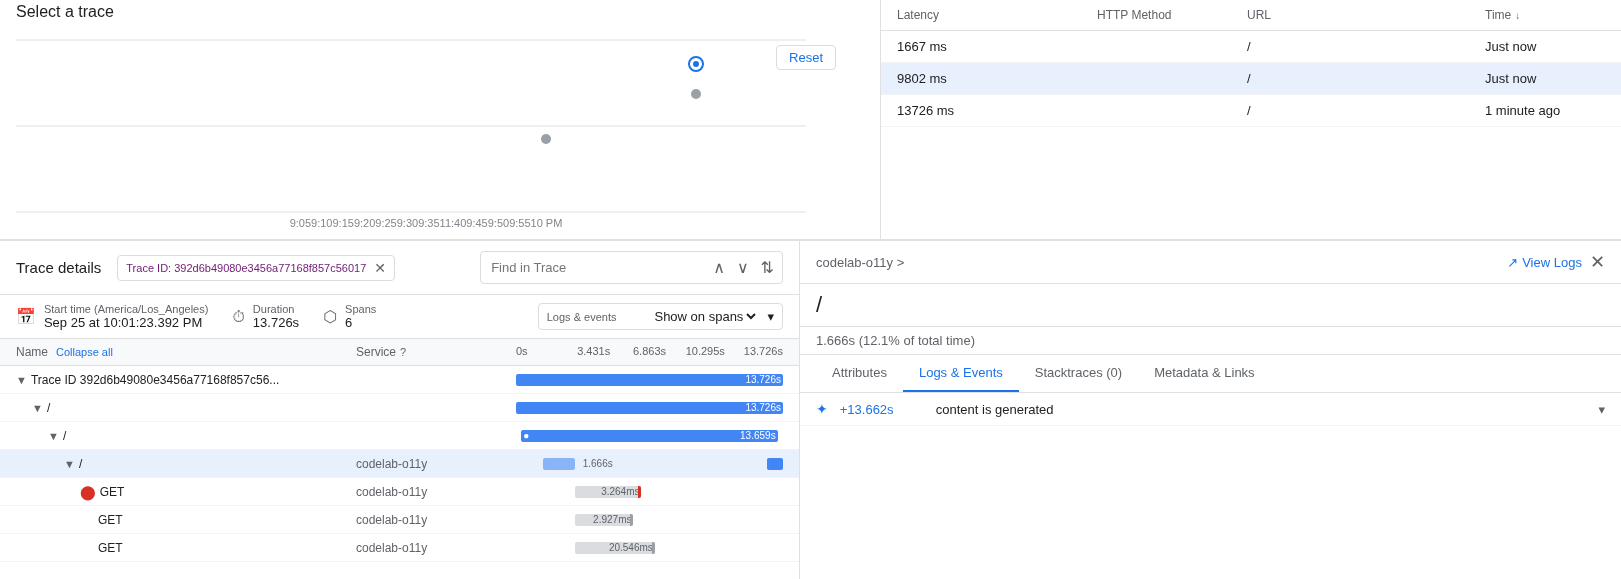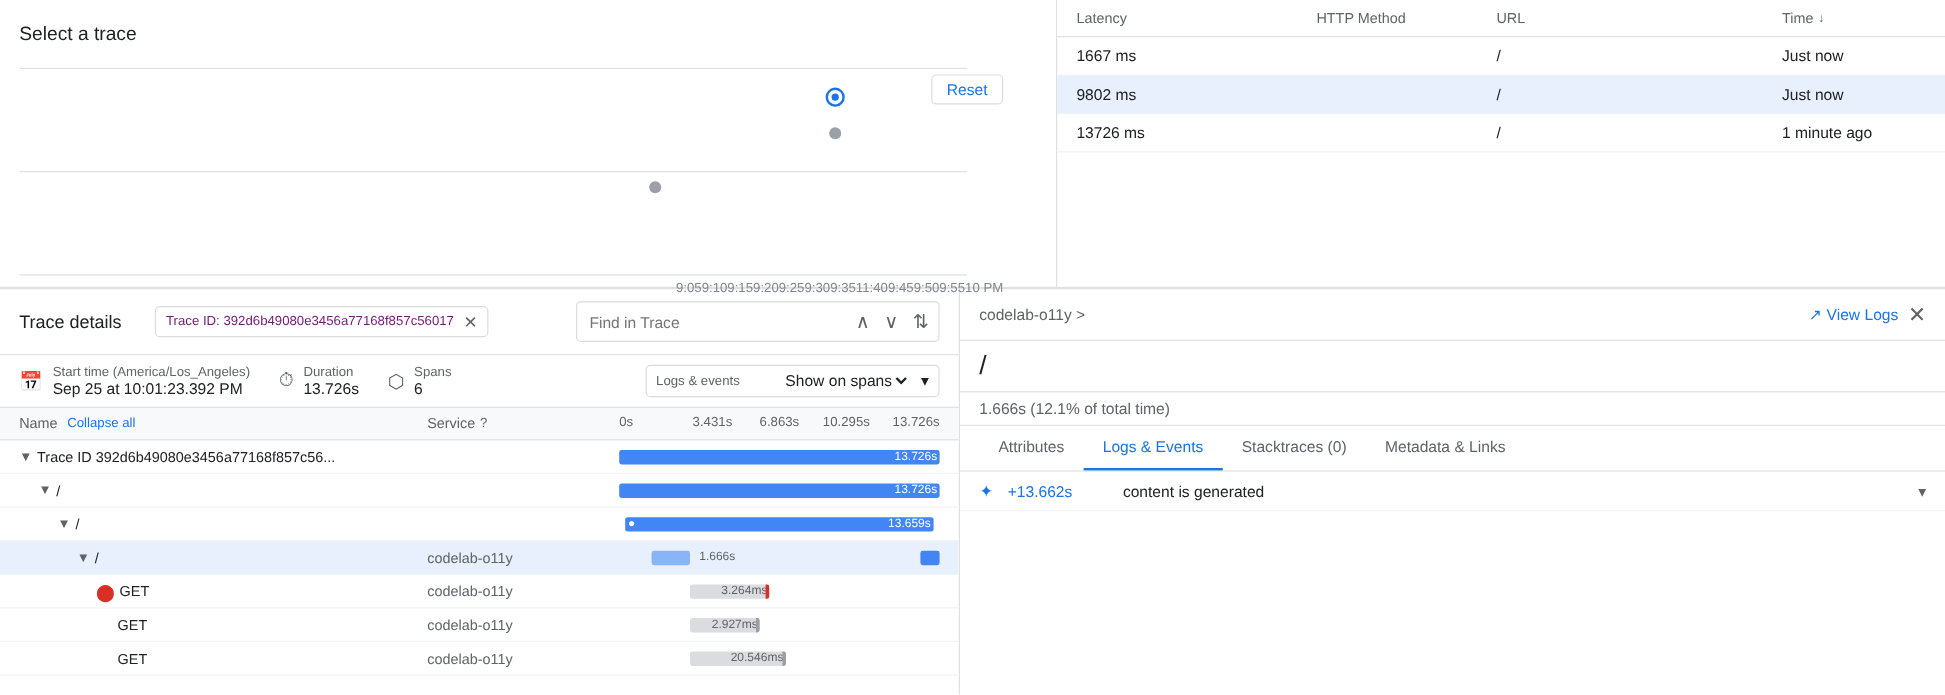--- a/index.html
+++ b/index.html
@@ -3,45 +3,45 @@
   <meta charset="utf-8">
   <style>
     * { box-sizing: border-box; margin: 0; padding: 0; }
     body { font-family: 'Google Sans', Arial, sans-serif; font-size: 13px; color: #202124; background: #fff; overflow: hidden; }
     
     .container { width: 1621px; height: 579px; display: flex; flex-direction: column; }
     
     
     .top-section { display: flex; height: 240px; border-bottom: 1px solid #e0e0e0; }
     
-    .left-panel { width: 880px; padding: 20px 16px; }
+    .left-panel { width: 880px; padding: 3px 16px; }
     .select-trace-title { font-size: 16px; font-weight: 500; color: #202124; margin-bottom: 8px; }
     
     .chart-area { width: 860px; height: 200px; position: relative; }
-    .chart-timeline { position: absolute; bottom: 0; left: 0; right: 0; display: flex; justify-content: flex-end; font-size: 11px; color: #80868b; }
+    .chart-timeline { position: absolute; bottom: 0; left: 0; right: 0; display: flex; justify-content: center; font-size: 11px; color: #80868b; }
     
     .reset-btn { position: absolute; right: 40px; top: 16px; }
     .reset-btn button { background: #fff; border: 1px solid #dadce0; border-radius: 4px; padding: 4px 12px; font-size: 13px; cursor: pointer; color: #1a73e8; }
     
     .right-panel { flex: 1; border-left: 1px solid #e0e0e0; }
     
     .table-header { display: grid; grid-template-columns: 200px 150px 1fr 120px; padding: 8px 16px; border-bottom: 1px solid #e0e0e0; background: #fff; }
     .table-header-cell { font-size: 12px; color: #5f6368; font-weight: 500; }
     .table-header-cell.sortable { display: flex; align-items: center; gap: 4px; }
     
     .table-row { display: grid; grid-template-columns: 200px 150px 1fr 120px; padding: 8px 16px; border-bottom: 1px solid #f1f3f4; cursor: pointer; }
     .table-row.selected { background: #e8f0fe; }
     .table-cell { font-size: 13px; color: #202124; }
     
     
     .trace-details { display: flex; height: 339px; border-top: 1px solid #e0e0e0; }
     
     .trace-left { width: 800px; border-right: 1px solid #e0e0e0; display: flex; flex-direction: column; }
     
-    .trace-header { display: flex; align-items: center; padding: 10px 16px; border-bottom: 1px solid #e0e0e0; gap: 28px; }
+    .trace-header { display: flex; align-items: center; padding: 10px 16px; border-bottom: 1px solid #e0e0e0; gap: 16px; }
     .trace-title { font-size: 15px; font-weight: 500; }
     .trace-id-input { display: flex; align-items: center; border: 1px solid #dadce0; border-radius: 4px; padding: 4px 8px; gap: 8px; flex: 0 0 auto; }
     .trace-id-input span { font-size: 11px; color: #701a75; }
     .trace-id-input .close-x { cursor: pointer; color: #5f6368; font-size: 14px; }
     
     .find-in-trace { margin-left: auto; }
     .find-btn { border: none; background: none; cursor: pointer; color: #5f6368; font-size: 16px; padding: 4px; }
     
     .trace-meta { display: flex; align-items: center; padding: 8px 16px; border-bottom: 1px solid #e0e0e0; gap: 24px; }
     .meta-item { display: flex; align-items: center; gap: 8px; }

